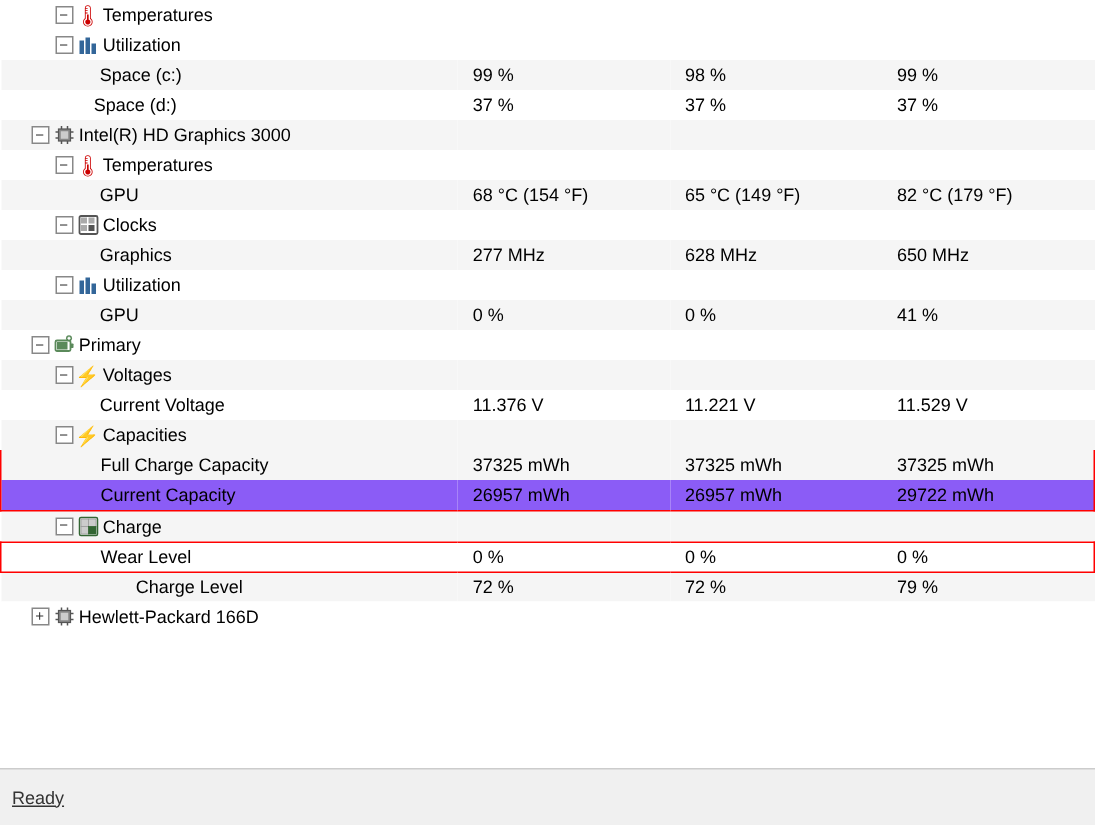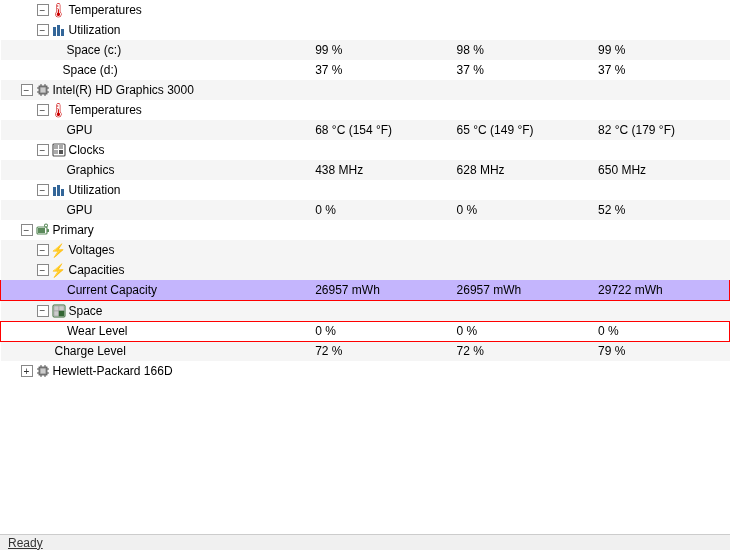--- a/index.html
+++ b/index.html
@@ -63,21 +63,21 @@
       display: inline-flex;
       align-items: center;
       justify-content: center;
       font-size: 10px;
       color: #333;
       flex-shrink: 0;
       margin-right: 2px;
     }
 
     .status-bar {
-      height: 16px;
+      height: 38px;
       background: #f0f0f0;
       border-top: 1px solid #ccc;
       display: flex;
       align-items: center;
       padding: 0 8px;
       font-size: 12px;
       color: #333;
       text-decoration: underline;
     }
   </style>
@@ -207,21 +207,21 @@
           <td></td>
           <td></td>
         </tr>
         <tr id="row-graphics" style="background: rgb(245, 245, 245); padding-left: 24px;">
           <td style="padding-left: 52px;">
             <div style="display: flex; align-items: center;">
               <span style="width:14px;display:inline-block;"></span>
               <span>Graphics</span>
             </div>
           </td>
-          <td>438 MHz</td>
+          <td>277 MHz</td>
           <td>628 MHz</td>
           <td>650 MHz</td>
         </tr>
         <tr id="row-utilization-2" style="background: rgb(255, 255, 255);">
           <td style="padding-left: 36px;">
             <div style="display: flex; align-items: center;">
               <span class="expand-icon">−</span>
               <span class="tree-icon">
       <svg width="14" height="14" viewBox="0 0 14 14" xmlns="http://www.w3.org/2000/svg">
         <rect x="1" y="4" width="3" height="9" fill="#336699"></rect>
@@ -238,21 +238,21 @@
         </tr>
         <tr id="row-gpu-util" style="background: rgb(245, 245, 245);">
           <td style="padding-left: 52px;">
             <div style="display: flex; align-items: center;">
               <span style="width:14px;display:inline-block;"></span>
               <span>GPU</span>
             </div>
           </td>
           <td>0 %</td>
           <td>0 %</td>
-          <td>52 %</td>
+          <td>41 %</td>
         </tr>
         <tr id="row-primary" style="background: rgb(255, 255, 255);">
           <td style="padding-left: 20px;">
             <div style="display: flex; align-items: center;">
               <span class="expand-icon">−</span>
               <span class="tree-icon">
       <svg width="14" height="14" viewBox="0 0 14 14" xmlns="http://www.w3.org/2000/svg">
         <rect x="1" y="4" width="10" height="7" rx="1" fill="none" stroke="#5b8a5b" stroke-width="1.2"></rect>
         <rect x="11" y="6" width="2" height="3" rx="0.5" fill="#5b8a5b"></rect>
         <rect x="2" y="5" width="7" height="5" fill="#5b8a5b"></rect>
@@ -273,33 +273,55 @@
             <div style="display: flex; align-items: center;">
               <span class="expand-icon">−</span>
               <span class="tree-icon" style="color:#cc6600;font-size:13px;">⚡</span>
               <span>Voltages</span>
             </div>
           </td>
           <td></td>
           <td></td>
           <td></td>
         </tr>
+        <tr id="row-current-voltage" style="background: rgb(255, 255, 255);">
+          <td style="padding-left: 52px;">
+            <div style="display: flex; align-items: center;">
+              <span style="width:14px;display:inline-block;"></span>
+              <span>Current Voltage</span>
+            </div>
+          </td>
+          <td>11.376 V</td>
+          <td>11.221 V</td>
+          <td>11.529 V</td>
+        </tr>
         <tr id="row-capacities" style="background: rgb(245, 245, 245);">
           <td style="padding-left: 36px;">
             <div style="display: flex; align-items: center;">
               <span class="expand-icon">−</span>
               <span class="tree-icon" style="color:#cc6600;font-size:13px;">⚡</span>
               <span>Capacities</span>
             </div>
           </td>
           <td></td>
           <td></td>
           <td></td>
         </tr>
-        <tr id="row-current-cap" style="background: #c4b5fd; outline: none;">
+        <tr id="row-full-charge" style="background: rgb(245, 245, 245); outline: none;">
+          <td style="padding-left: 52px; border-left: 1.5px solid red;">
+            <div style="display: flex; align-items: center;">
+              <span style="width:14px;display:inline-block;"></span>
+              <span>Full Charge Capacity</span>
+            </div>
+          </td>
+          <td>37325 mWh</td>
+          <td>37325 mWh</td>
+          <td style="border-right: 1.5px solid red;">37325 mWh</td>
+        </tr>
+        <tr id="row-current-cap" style="background: #8b5cf6; outline: none;">
           <td style="padding-left: 52px; border-bottom: 1.5px solid red; border-left: 1.5px solid red;">
             <div style="display: flex; align-items: center;">
               <span style="width:14px;display:inline-block;"></span>
               <span>Current Capacity</span>
             </div>
           </td>
           <td style="border-bottom: 1.5px solid red;">26957 mWh</td>
           <td style="border-bottom: 1.5px solid red;">26957 mWh</td>
           <td style="border-bottom: 1.5px solid red; border-right: 1.5px solid red;">29722 mWh</td>
         </tr>
@@ -309,40 +331,40 @@
               <span class="expand-icon">−</span>
               <span class="tree-icon">
       <svg width="14" height="14" viewBox="0 0 14 14" xmlns="http://www.w3.org/2000/svg">
         <rect x="1" y="1" width="12" height="12" rx="1" fill="none" stroke="#336633" stroke-width="1"></rect>
         <rect x="2" y="2" width="5" height="5" fill="#ccc" stroke="#999" stroke-width="0.5"></rect>
         <rect x="7" y="2" width="5" height="5" fill="#ccc" stroke="#999" stroke-width="0.5"></rect>
         <rect x="2" y="7" width="5" height="5" fill="#ccc" stroke="#999" stroke-width="0.5"></rect>
         <rect x="7" y="7" width="5" height="5" fill="#336633" stroke="#336633" stroke-width="0.5"></rect>
       </svg>
     </span>
-              <span>Space</span>
+              <span>Charge</span>
             </div>
           </td>
           <td></td>
           <td></td>
           <td></td>
         </tr>
         <tr id="row-wear-level" style="background: rgb(255, 255, 255); outline: none;">
           <td style="padding-left: 52px; border-top: 1.5px solid red; border-bottom: 1.5px solid red; border-left: 1.5px solid red;">
             <div style="display: flex; ">
               <span style="width:14px;display:inline-block;"></span>
               <span>Wear Level</span>
             </div>
           </td>
           <td style="border-top: 1.5px solid red; border-bottom: 1.5px solid red;">0 %</td>
           <td style="border-top: 1.5px solid red; border-bottom: 1.5px solid red;">0 %</td>
           <td style="border-top: 1.5px solid red; border-bottom: 1.5px solid red; border-right: 1.5px solid red;">0 %</td>
         </tr>
         <tr id="row-charge-level" style="background: rgb(245, 245, 245);">
-          <td style="padding-left: 40px;">
+          <td style="padding-left: 76px;">
             <div style="display: flex; align-items: center;">
               <span style="width:14px;display:inline-block;"></span>
               <span>Charge Level</span>
             </div>
           </td>
           <td>72 %</td>
           <td>72 %</td>
           <td>79 %</td>
         </tr>
         <tr id="row-hewlett" style="background: rgb(255, 255, 255);">

